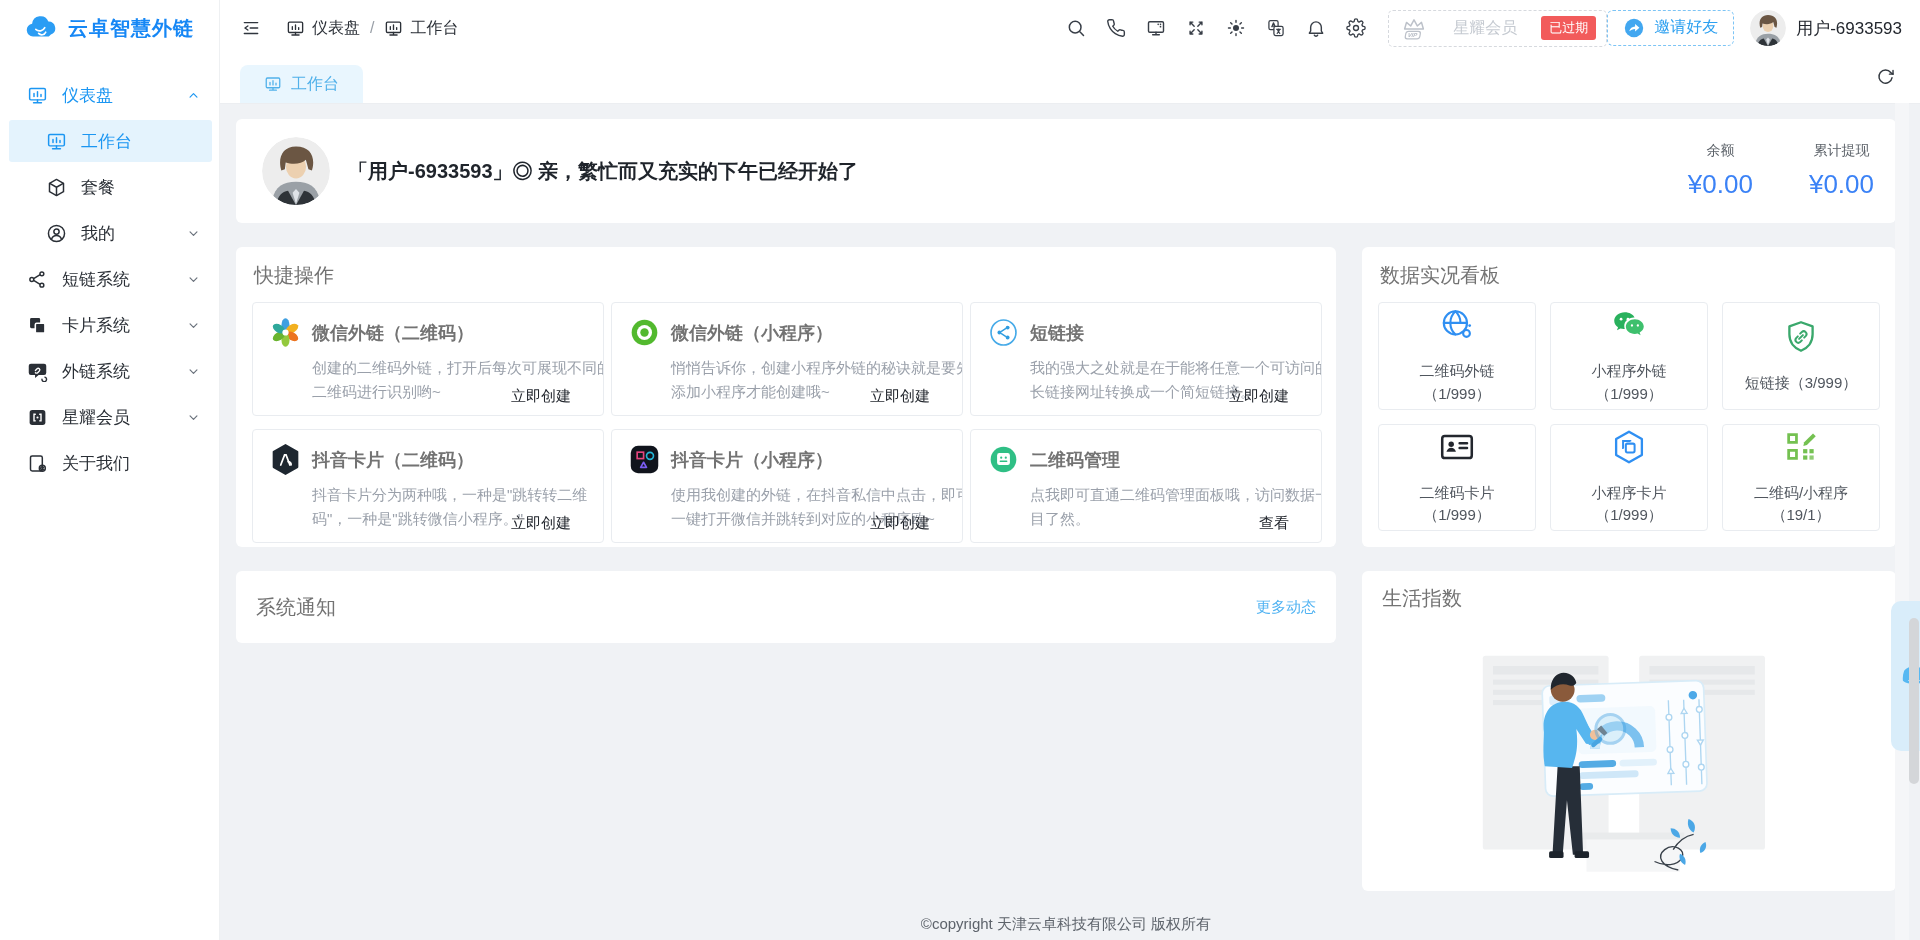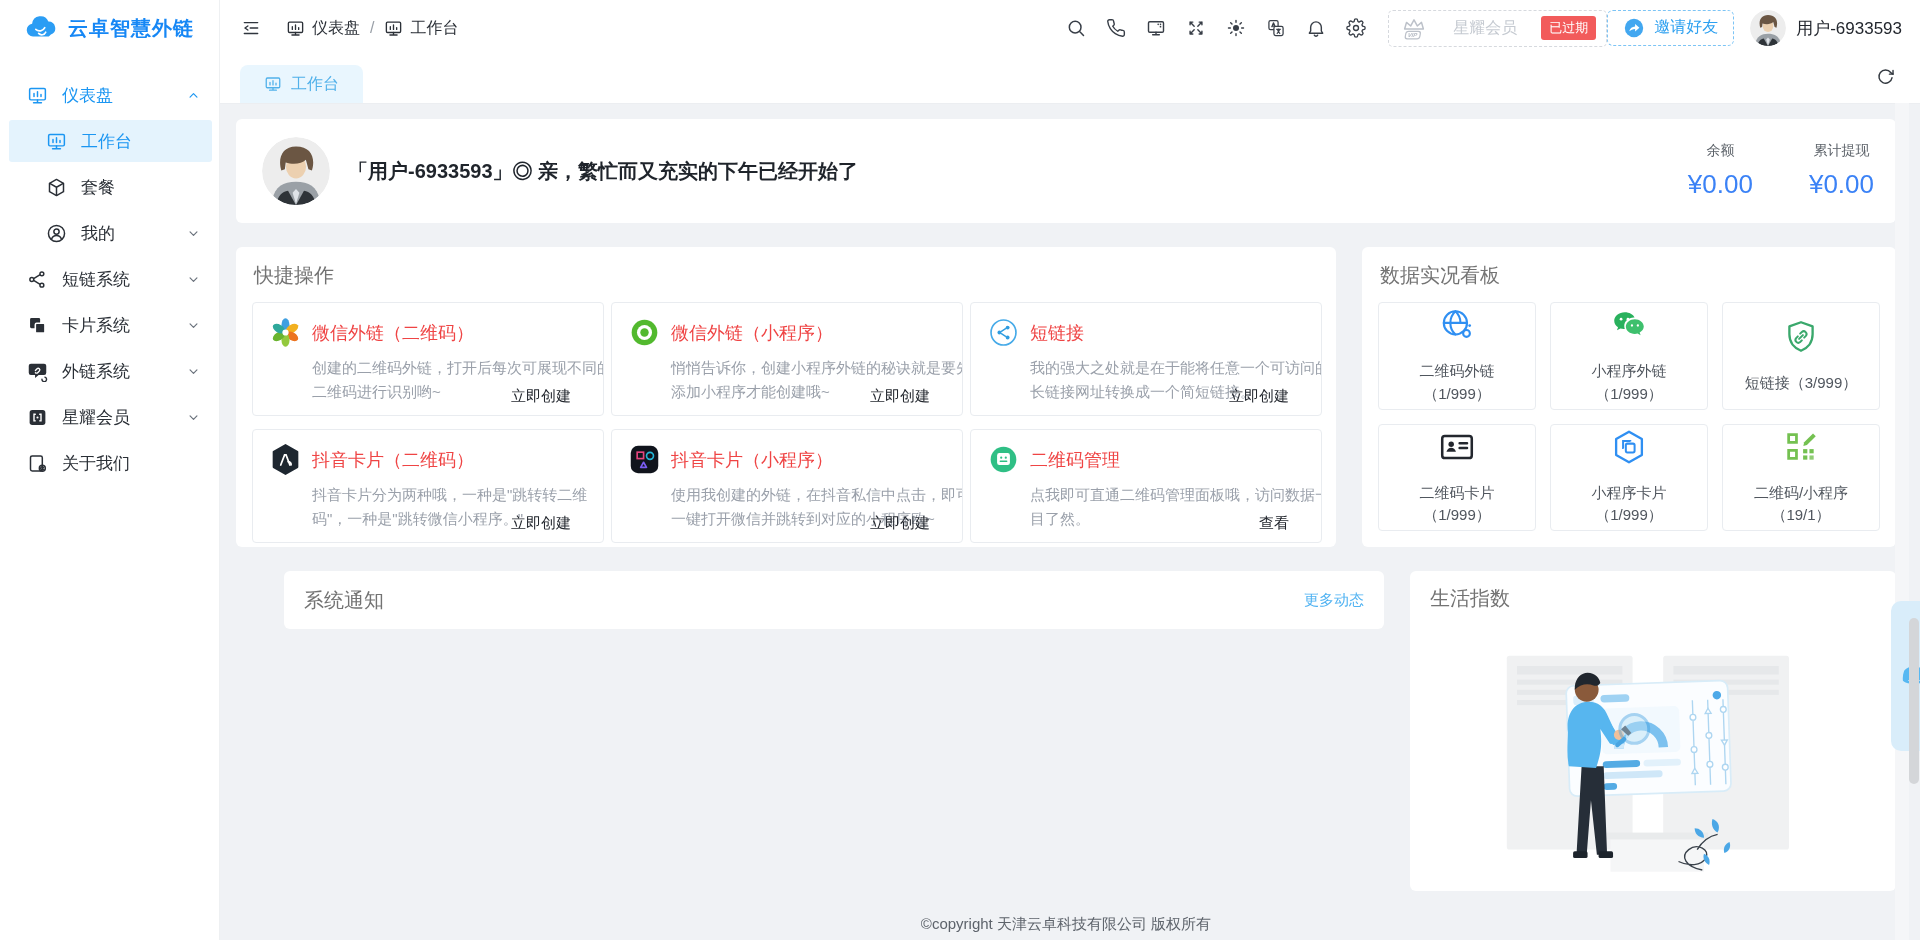--- a/index.html
+++ b/index.html
@@ -62,32 +62,32 @@
   .bal .bl { font-size:14px; color:#5c6269; margin-bottom:9px; }
   .bal .bv { font-size:26px; color:#3b82f6; }
 
   .row { display:flex; gap:26px; margin-top:24px; height:300px; }
   .quick { flex:0 0 1100px; }
   .panel-title { font-size:20px; color:#737373; padding:15px 18px 13px; }
   .q-grid { display:grid; grid-template-columns:repeat(3,1fr); gap:13px 7px; padding:0 14px 0 16px; }
   .q-card { border:1px solid #e9ecf0; border-radius:4px; height:114px; position:relative; padding:13px 16px; background:#fff; cursor:pointer; overflow:hidden; }
   .q-head { display:flex; align-items:center; gap:10px; }
   .q-ic { width:33px; height:33px; flex:none; }
-  .q-title { font-size:18px; font-weight:normal; color:#ef4444; white-space:nowrap; }
+  .q-title { font-size:18px; font-weight:bold; color:#737373; white-space:nowrap; }
   .q-desc { margin:7px 0 0 43px; font-size:15px; color:#9aa0aa; line-height:1.62; width:300px; }
   .q-action { position:absolute; right:32px; bottom:9px; font-size:15px; color:#23272e; cursor:pointer; }
 
   .board { flex:1; display:flex; flex-direction:column; }
   .b-grid { display:grid; grid-template-columns:repeat(3,1fr); grid-template-rows:1fr 1fr; gap:14px; padding:0 16px 16px; flex:1; }
   .b-tile { border:1px solid #e9ecf0; border-radius:4px; display:flex; flex-direction:column; align-items:center; justify-content:center; gap:16px; cursor:pointer; padding:0 12px; text-align:center; }
   .b-tile svg { width:38px; height:38px; }
   .b-lbl { font-size:15px; color:#50565e; line-height:1.5; }
 
   .row2 { display:flex; gap:26px; margin-top:24px; align-items:flex-start; }
-  .notice { flex:0 0 1100px; height:58px; display:flex; align-items:center; justify-content:space-between; padding:0 20px;margin-left:48px; }
+  .notice { flex:0 0 1100px; height:72px; display:flex; align-items:center; justify-content:space-between; padding:0 20px; }
   .more-link { font-size:15px; color:#4fb2f2; cursor:pointer; }
   .life { flex:1; height:320px; padding:14px 20px; }
   .ill { width:340px; height:258px; margin:10px auto 0; }
 
   .footer { text-align:center; color:#5d636b; font-size:15px; margin-top:24px; }
 
   
   .scroll-track { position:absolute; right:11px; top:103px; bottom:0; width:14px; background:#f5f6f8; z-index:7; }
   .scroll-thumb { position:absolute; right:1px; top:618px; width:10px; height:166px; background:#d4d6d9; border-radius:5px; z-index:9; cursor:pointer; }
   .support { position:absolute; right:-17px; top:601px; width:46px; height:150px; background:#d9edfa; border-radius:10px; display:flex; align-items:center; justify-content:center; z-index:8; cursor:pointer; }

